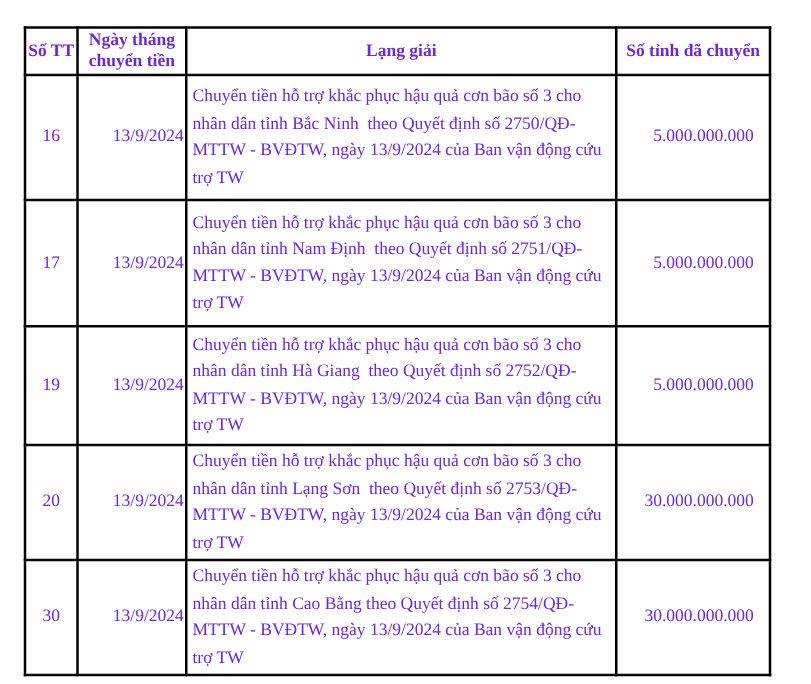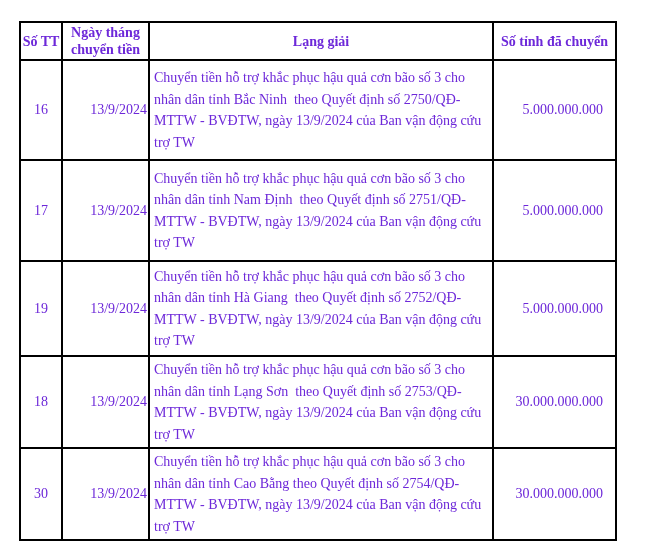--- a/index.html
+++ b/index.html
@@ -94,21 +94,21 @@
         <td class="desc-cell">Chuyển tiền hỗ trợ khắc phục hậu quả cơn bão số 3 cho nhân dân tỉnh Nam Định  theo Quyết định số 2751/QĐ-MTTW - BVĐTW, ngày 13/9/2024 của Ban vận động cứu trợ TW</td>
         <td class="amount-cell">5.000.000.000</td>
       </tr>
       <tr style="height:95px">
         <td class="no-cell">19</td>
         <td class="date-cell">13/9/2024</td>
         <td class="desc-cell">Chuyển tiền hỗ trợ khắc phục hậu quả cơn bão số 3 cho nhân dân tỉnh Hà Giang  theo Quyết định số 2752/QĐ-MTTW - BVĐTW, ngày 13/9/2024 của Ban vận động cứu trợ TW</td>
         <td class="amount-cell">5.000.000.000</td>
       </tr>
       <tr style="height:88px">
-        <td class="no-cell">18</td>
+        <td class="no-cell">20</td>
         <td class="date-cell">13/9/2024</td>
         <td class="desc-cell">Chuyển tiền hỗ trợ khắc phục hậu quả cơn bão số 3 cho nhân dân tỉnh Lạng Sơn  theo Quyết định số 2753/QĐ-MTTW - BVĐTW, ngày 13/9/2024 của Ban vận động cứu trợ TW</td>
         <td class="amount-cell">30.000.000.000</td>
       </tr>
       <tr style="height:86px">
         <td class="no-cell">30</td>
         <td class="date-cell">13/9/2024</td>
         <td class="desc-cell">Chuyển tiền hỗ trợ khắc phục hậu quả cơn bão số 3 cho nhân dân tỉnh Cao Bằng theo Quyết định số 2754/QĐ-MTTW - BVĐTW, ngày 13/9/2024 của Ban vận động cứu trợ TW</td>
         <td class="amount-cell">30.000.000.000</td>
       </tr>

